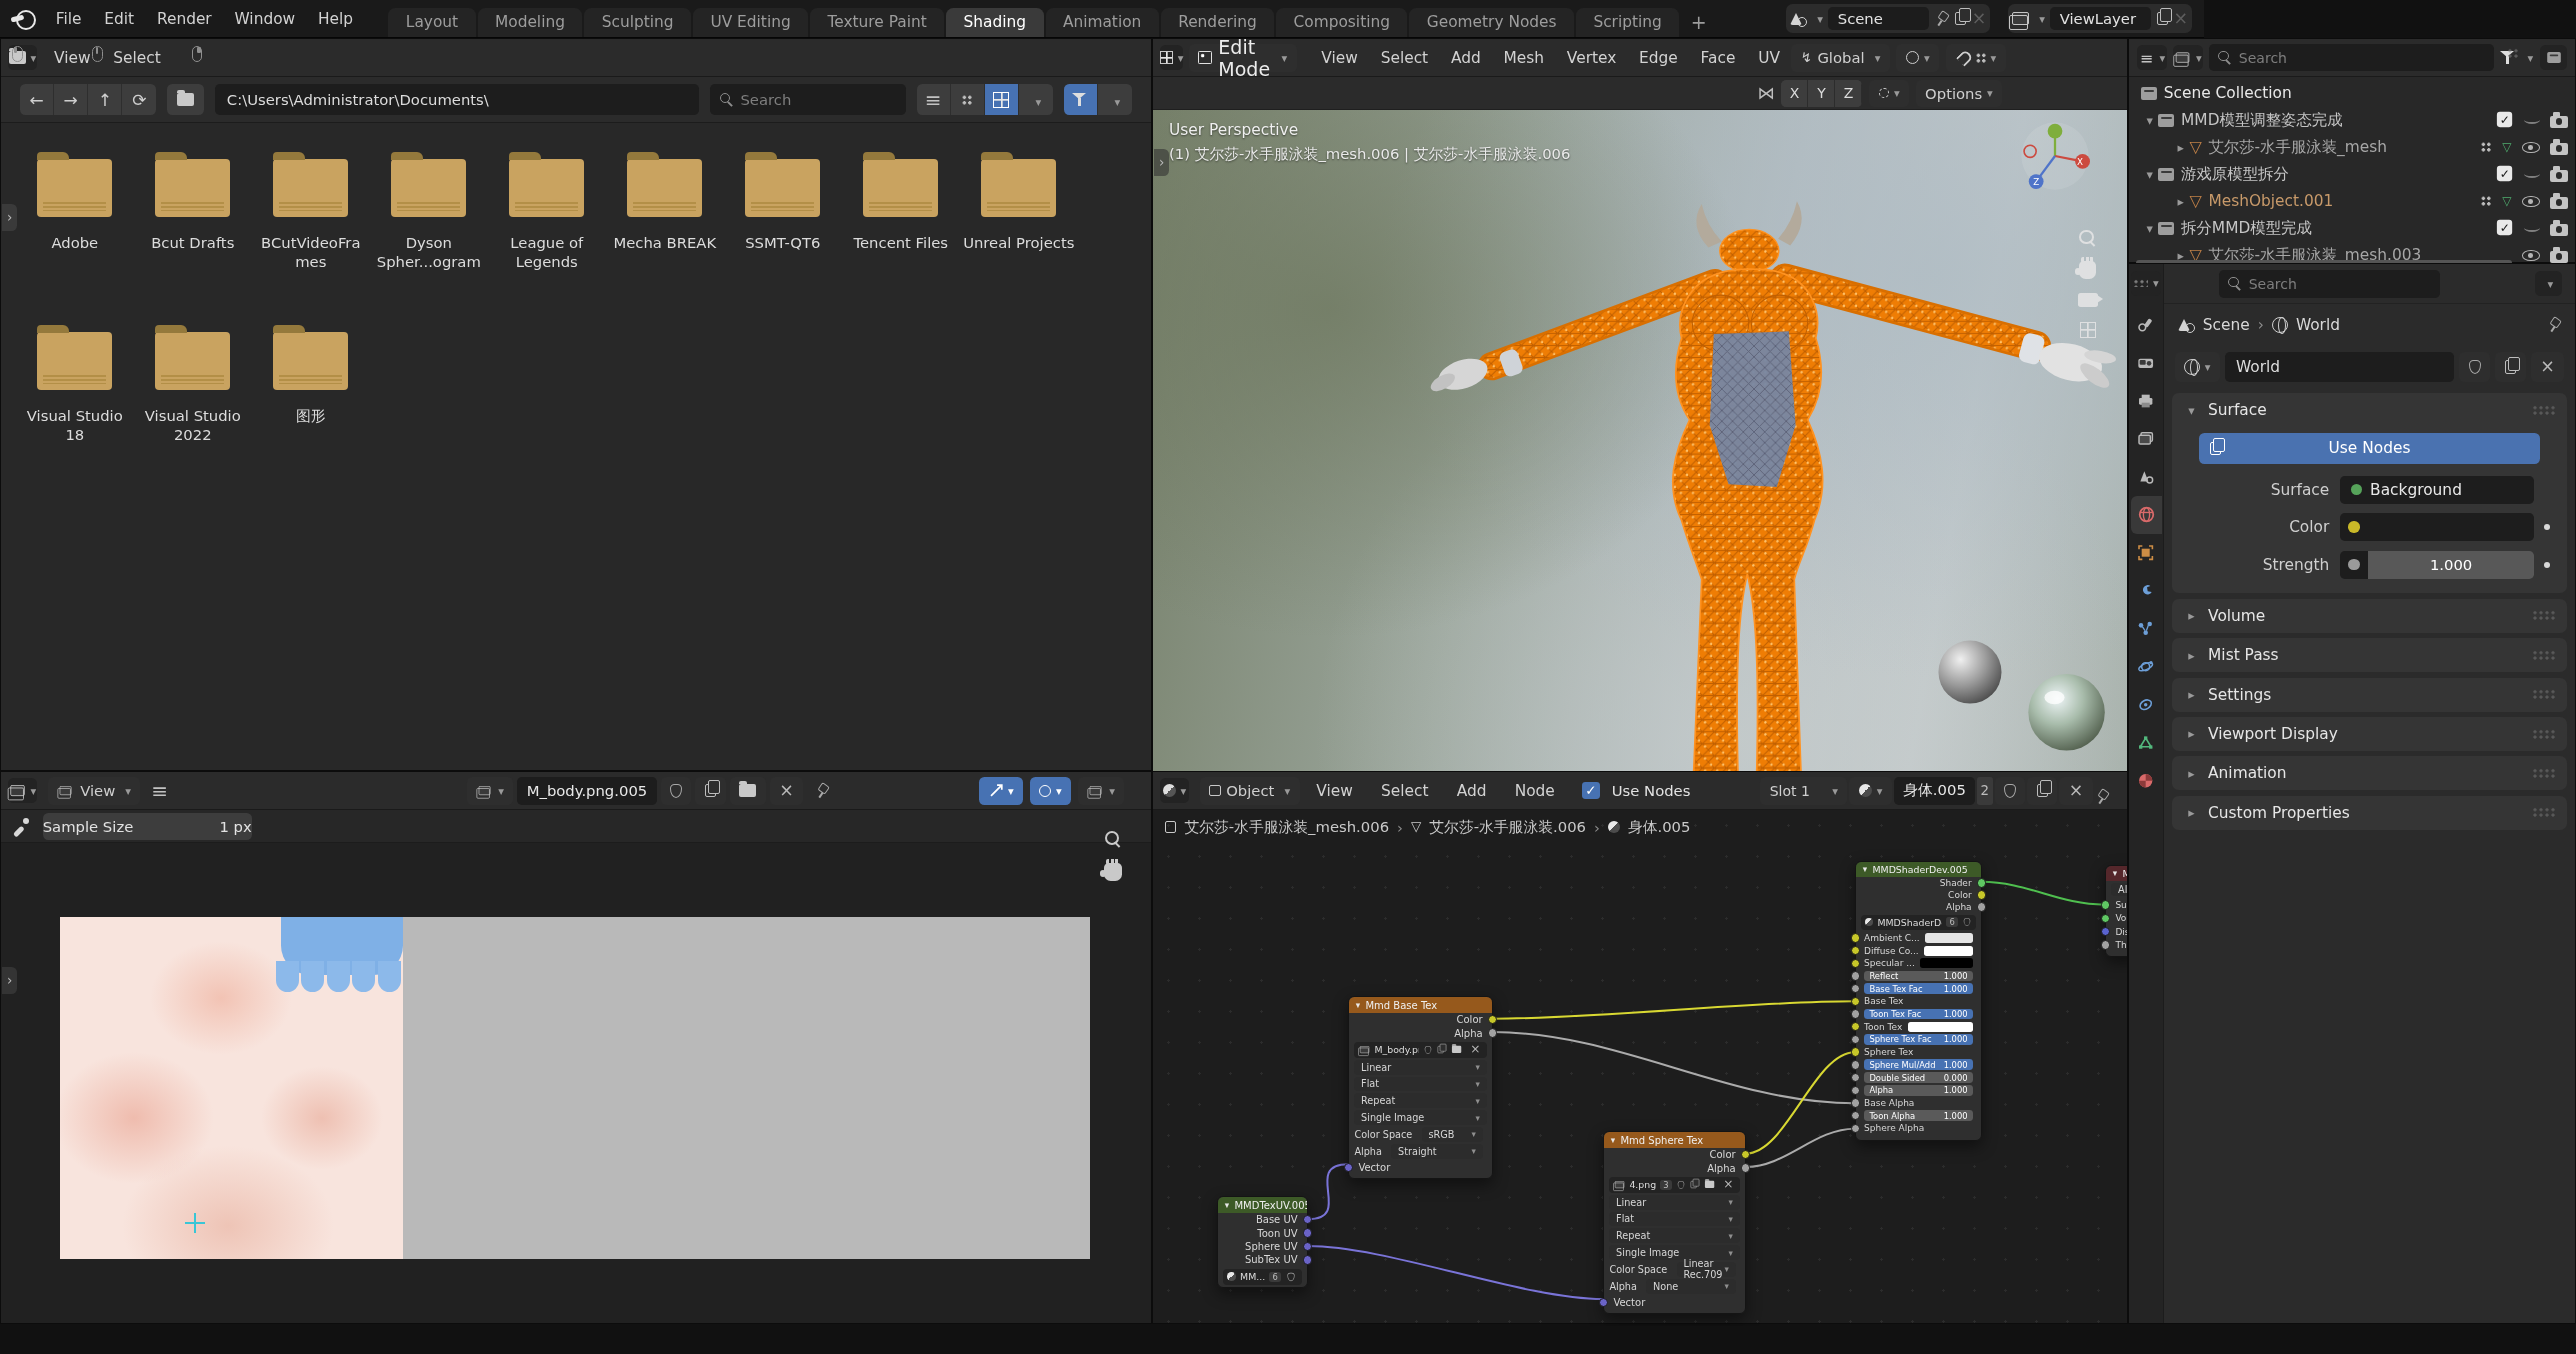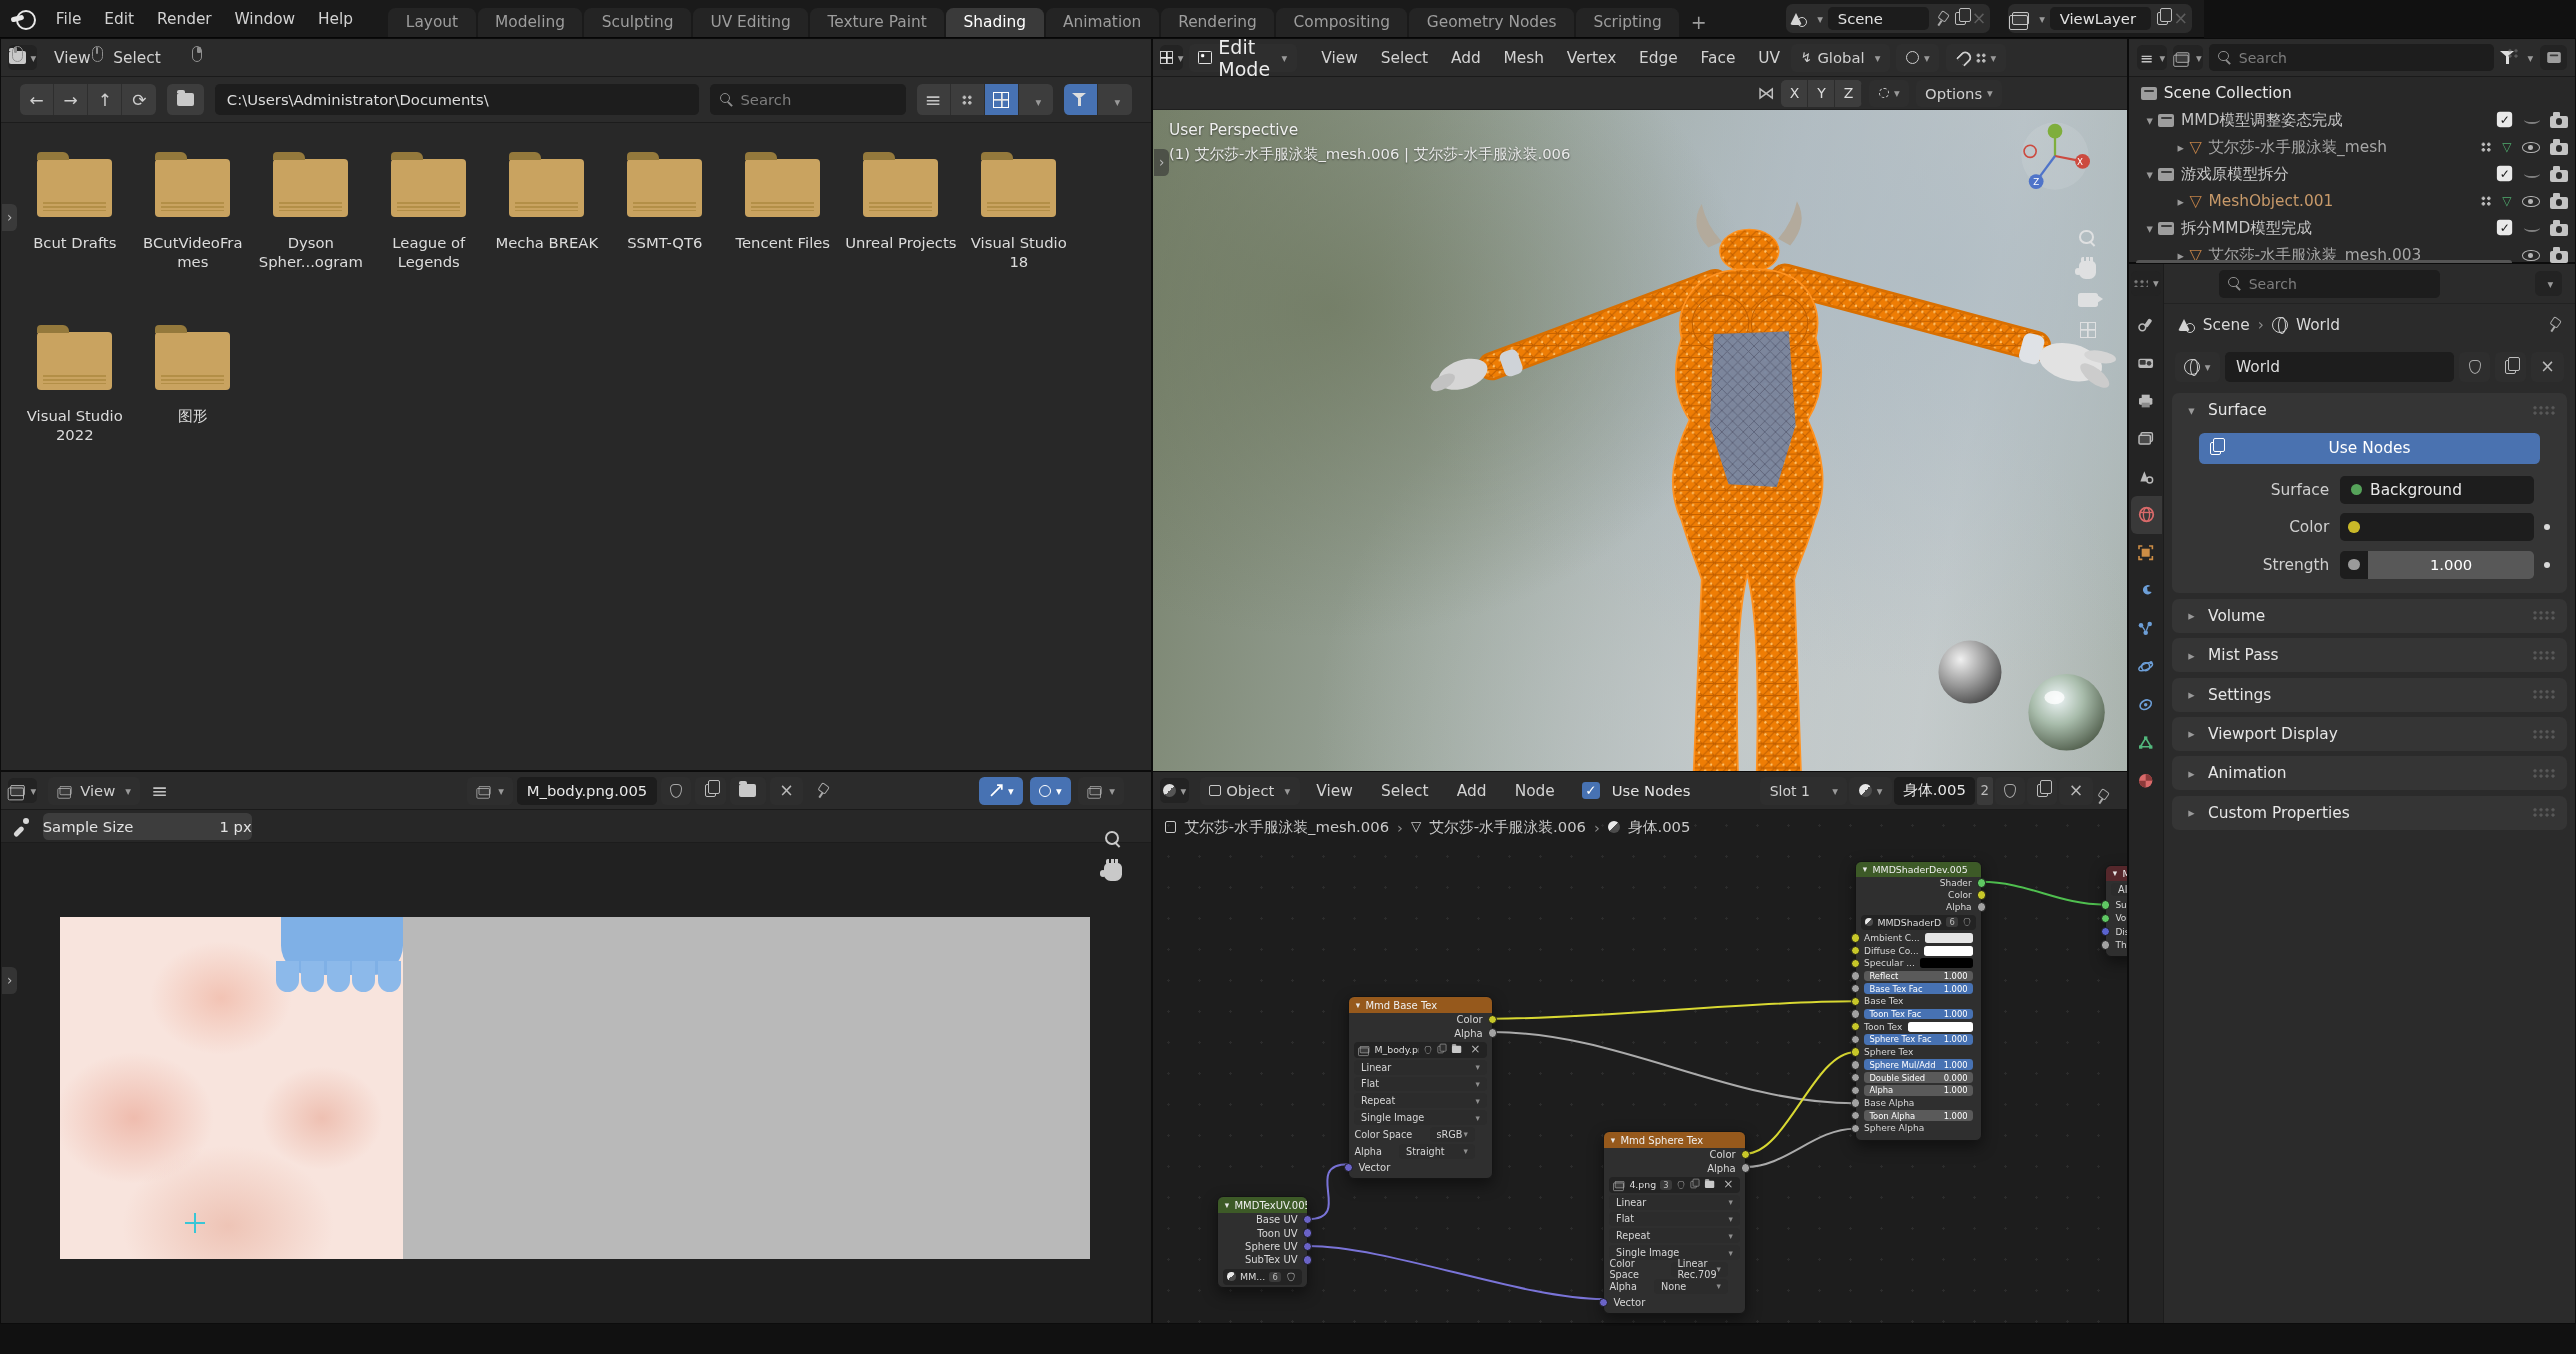--- a/index.html
+++ b/index.html
@@ -205,21 +205,21 @@
   .nh::before{content:"▾";font-size:8.7px;color:#e8e8e8}
   .nout{position:relative;height:13.4px;display:flex;align-items:center;justify-content:flex-end;padding:0 9.4px;font-size:10px;color:#d8d8d8}
   .nin{position:relative;height:13.4px;display:flex;align-items:center;padding:0 9.4px;font-size:10px;color:#d8d8d8}
   .sock{position:absolute;width:9.4px;height:9.4px;border-radius:50%;border:1.1px solid #191919;top:50%;margin-top:-4.7px}
   .sock.out{right:-5.4px}.sock.in{left:-5.4px}
   .sy{background:#c7c729}.sg{background:#a1a1a1}.sp{background:#6a63c7}.sgr{background:#5fc763}.sb{background:#5a63d0}
   .ndb{height:16px;margin:2px 5.4px;background:#232323;border-radius:4px;display:flex;align-items:center;gap:4px;padding:0 4px;font-size:9.4px;color:#dcdcdc;white-space:nowrap;overflow:hidden}
   .ndd{height:14.8px;margin:2px 5.4px;background:#2c2c2c;border-radius:4px;display:flex;align-items:center;justify-content:space-between;padding:0 6.7px;font-size:9.7px;color:#d6d6d6}
   .ndd::after{content:"▾";color:#8f8f8f;font-size:8.7px}
   .nlr{height:14.8px;margin:2px 5.4px;display:flex;align-items:center;gap:5.4px;font-size:9.7px;color:#d6d6d6}
-  .nlr .ndd{flex:1;margin:12px}
+  .nlr .ndd{flex:1;margin:4px}
   .nrow{position:relative;height:12.7px;display:flex;align-items:center;padding:0 8px;font-size:9px;color:#d8d8d8}
   .nrow .pillv{flex:1;height:10.7px;border-radius:3.4px;background:#5a5a5a;display:flex;align-items:center;justify-content:space-between;padding:0 5.4px;font-size:8.4px;color:#fff}
   .nrow .pillv.blue{background:#4772b3}
   .nrow .sw{flex:1;height:10px;border-radius:2.7px;margin-left:5.4px}
   .nrow .lab{white-space:nowrap}
   .cnt{background:#3a3a3a;border-radius:2.7px;padding:0 3.4px;color:#bdbdbd;font-size:8.4px}
 
   
   #statusbar{left:0;top:1324px;width:2576px;height:30px;background:#191919;display:flex;align-items:center;padding:0 12px;border-top:0.7px solid #060606;font-size:14px;color:#9a9a9a}
   #statusbar .item{display:flex;align-items:center;margin-right:20px}
@@ -312,20 +312,24 @@
       <span class="b" style="background:#4772b3">
           <span class="ic ic-funnel"></span>
         </span>
       <span class="b">
           <span class="chv"></span>
         </span>
     </div>
   </div>
   <div class="fb-content">
     <span class="edge-arrow" style="top:81px">›</span>
+    <div class="file">
+        <span class="folder"></span>
+        <span class="lbl">Adobe</span>
+      </div>
     <div class="file">
         <span class="folder"></span>
         <span class="lbl">Bcut Drafts</span>
       </div>
     <div class="file">
         <span class="folder"></span>
         <span class="lbl">BCutVideoFrames</span>
       </div>
     <div class="file">
         <span class="folder"></span>

